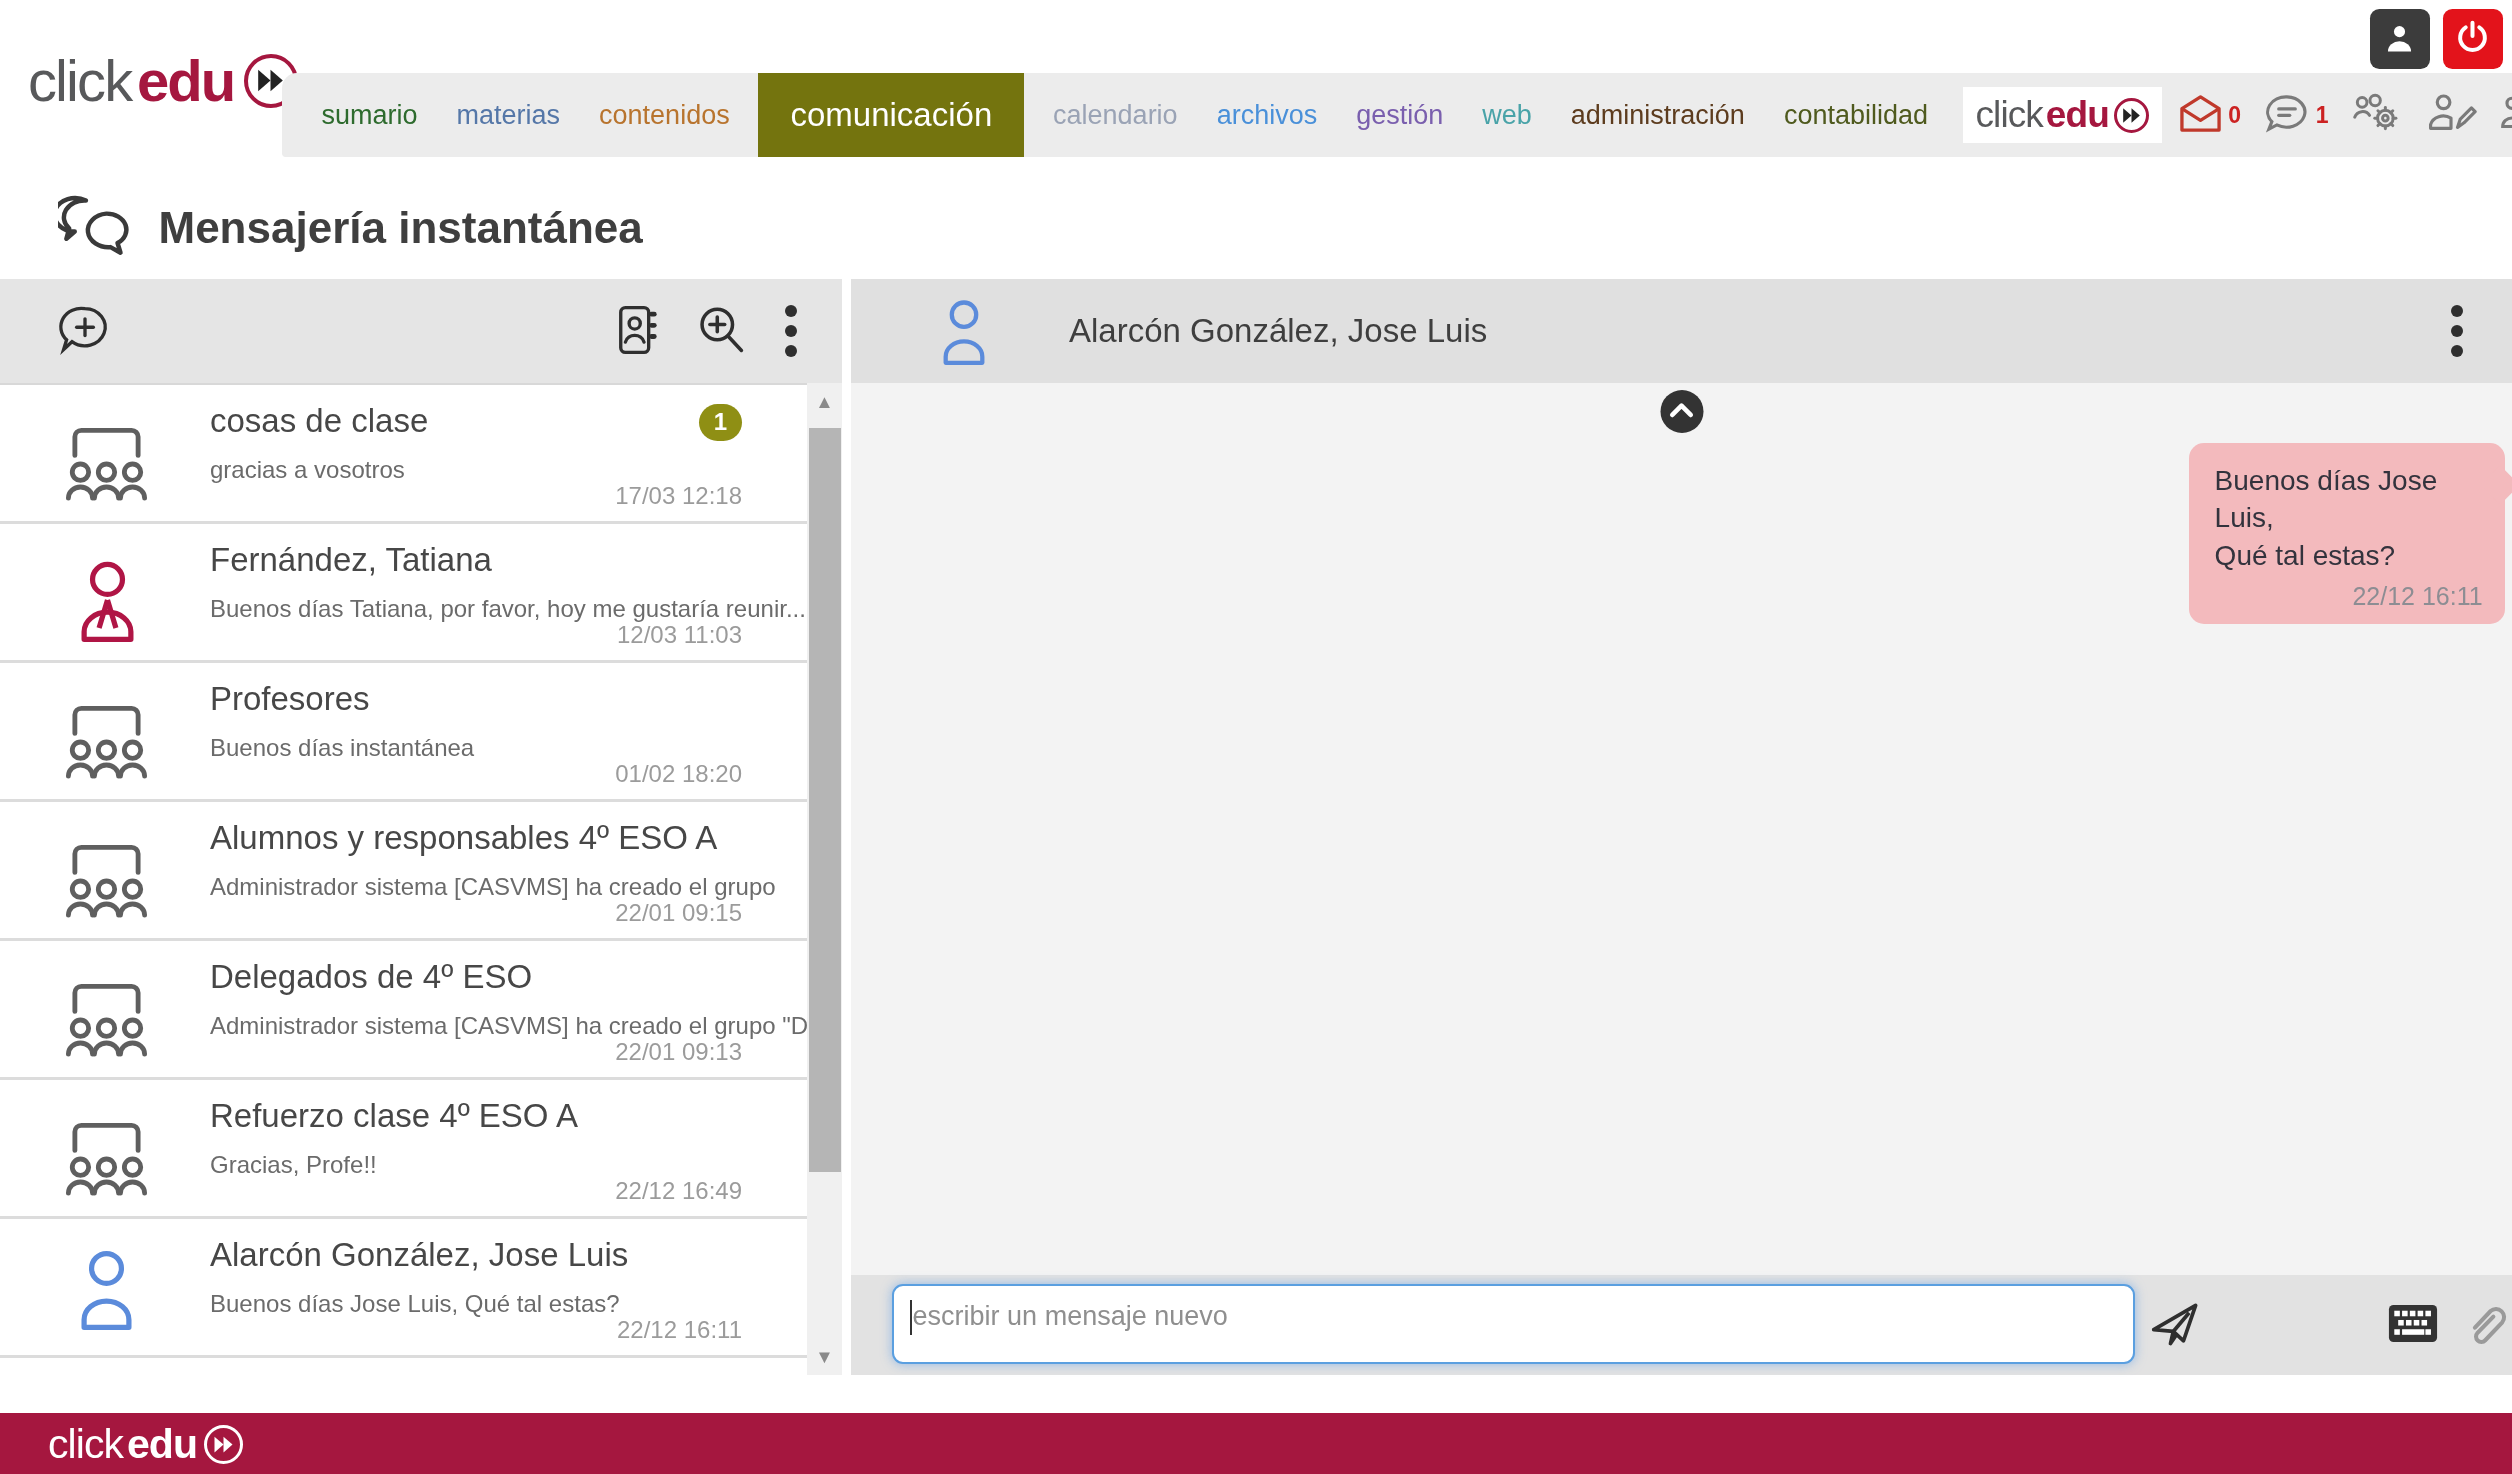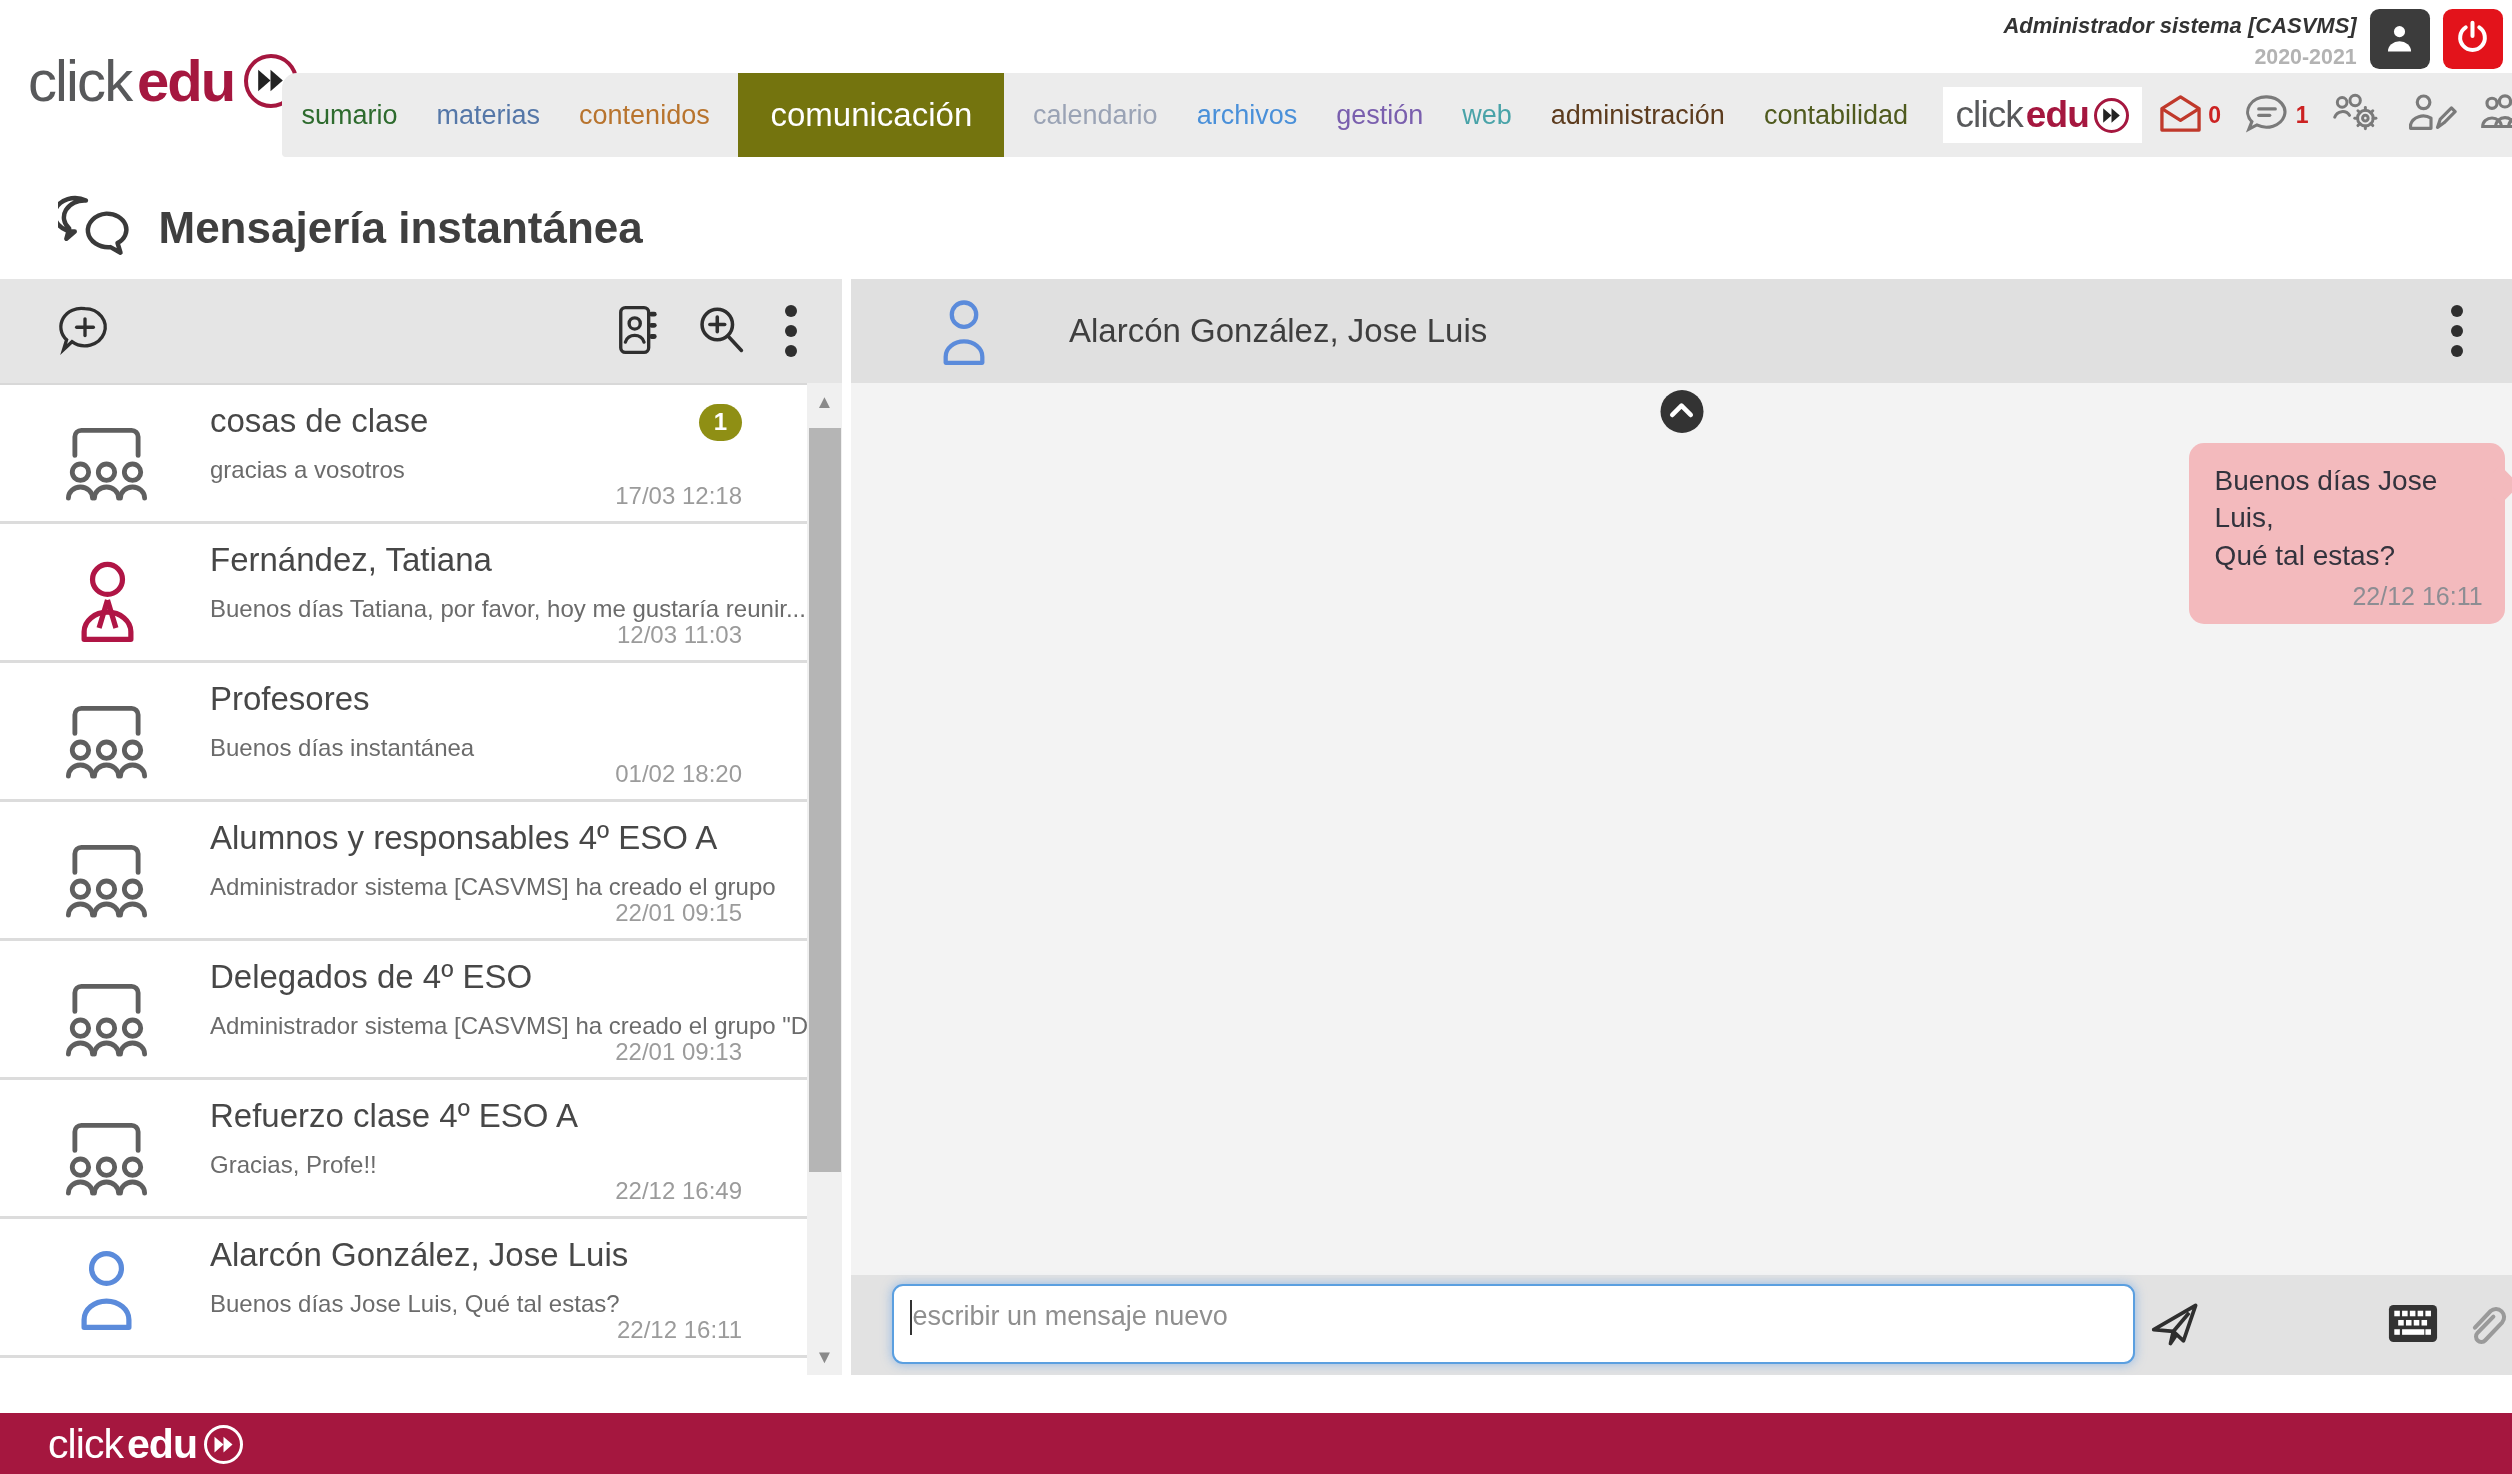--- a/index.html
+++ b/index.html
@@ -27,21 +27,21 @@
   .user-block{position:absolute;top:9.3px;right:9.3px;display:flex;align-items:flex-start;gap:13px;}
   .user-texts{text-align:right;margin-top:3.7px;}
   .user-name{font-size:22px;font-weight:bold;font-style:italic;color:#333;}
   .user-year{font-size:21.4px;font-weight:bold;color:#b3b3b3;margin-top:5.6px;}
   .sq-btn{width:60px;height:60px;border-radius:9.3px;display:flex;align-items:center;justify-content:center;}
   .sq-btn.dark{background:#3c3c3c;}
   .sq-btn.red{background:#e3131b;}
 
   
   .navbar{position:absolute;left:282px;top:73px;width:2230px;height:84px;background:#ececec;
-    border-top-left-radius:15px;border-bottom-left-radius:3.7px;display:flex;align-items:center;}
+    border-top-left-radius:15px;border-bottom-left-radius:3.7px;display:flex;align-items:center;padding-left:20px;}
   .nav-link{font-size:27px;margin:0 19.5px;text-decoration:none;white-space:nowrap;cursor:pointer;}
   .c-sumario{color:#2e6b2e;}
   .c-materias{color:#5577a8;}
   .c-contenidos{color:#b8742e;}
   .c-calendario{color:#9aa3b5;}
   .c-archivos{color:#4a90d9;}
   .c-gestion{color:#7a5fae;}
   .c-web{color:#49a3a8;}
   .c-admin{color:#5d3c1e;}
   .c-conta{color:#4f5a1e;}
@@ -147,24 +147,20 @@
         <span class="t2">edu</span>
       <span class="logo-circle">
         <svg viewBox="0 0 24 22">
             <path d="M4 4 L12 11 L4 18 Z" fill="#222"></path>
             <path d="M12 4 L20 11 L12 18 Z" fill="#222"></path>
           </svg>
       </span>
     </div>
 
     <div class="user-block">
-      <div class="user-texts">
-        <div class="user-name">Administrador sistema [CASVMS]</div>
-        <div class="user-year">2020-2021</div>
-      </div>
       <div class="sq-btn dark">
         <span>
           <svg width="37" height="37" viewBox="0 0 24 24">
               <circle cx="12" cy="8.2" r="3.6" fill="#fff"></circle>
               <path d="M4.5 21 a7.5 6.5 0 0 1 15 0 Z" fill="#fff"></path>
             </svg>
         </span>
       </div>
       <div class="sq-btn red">
         <span>

